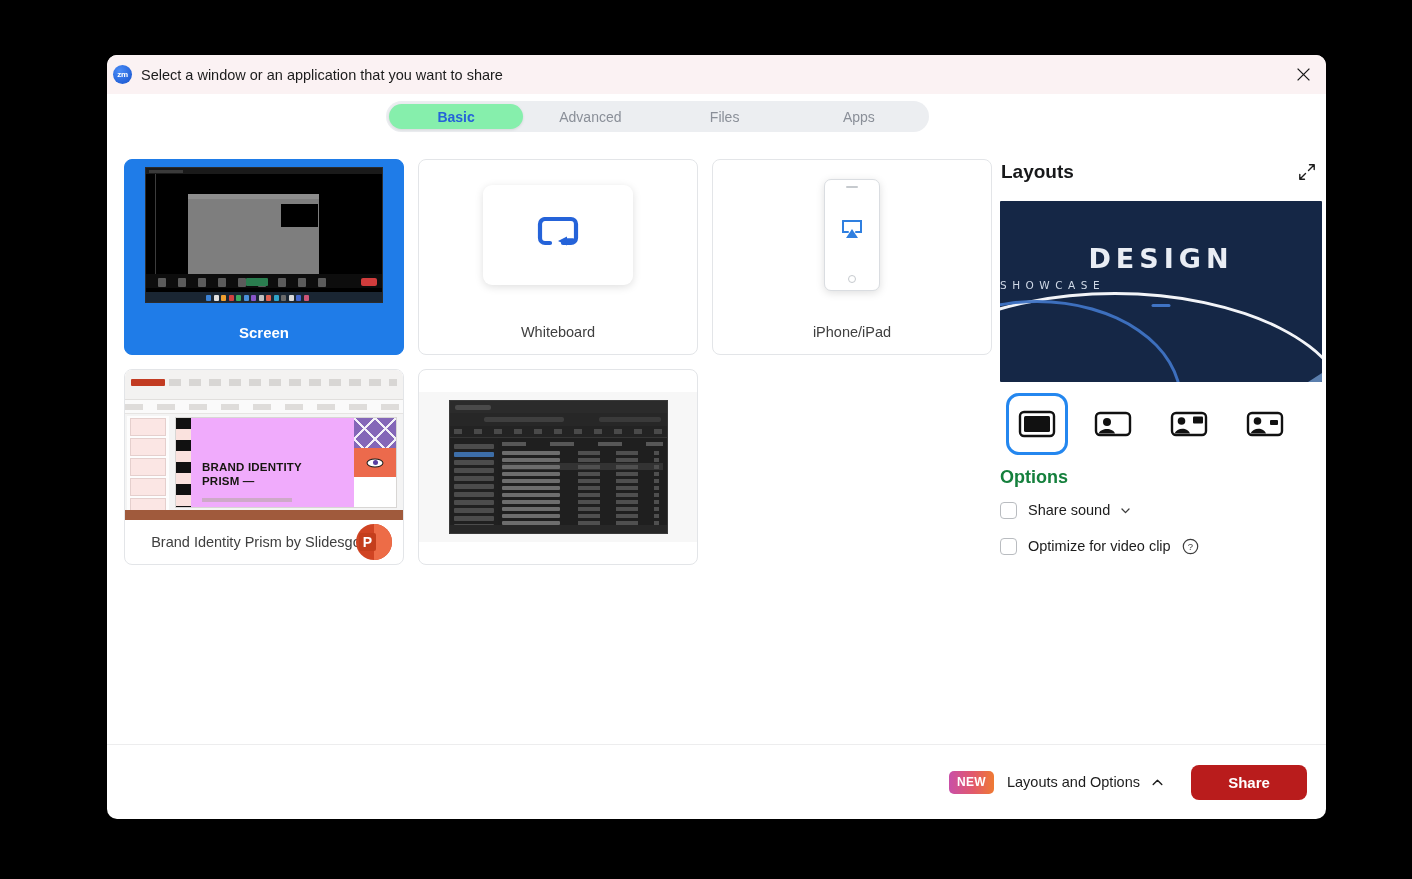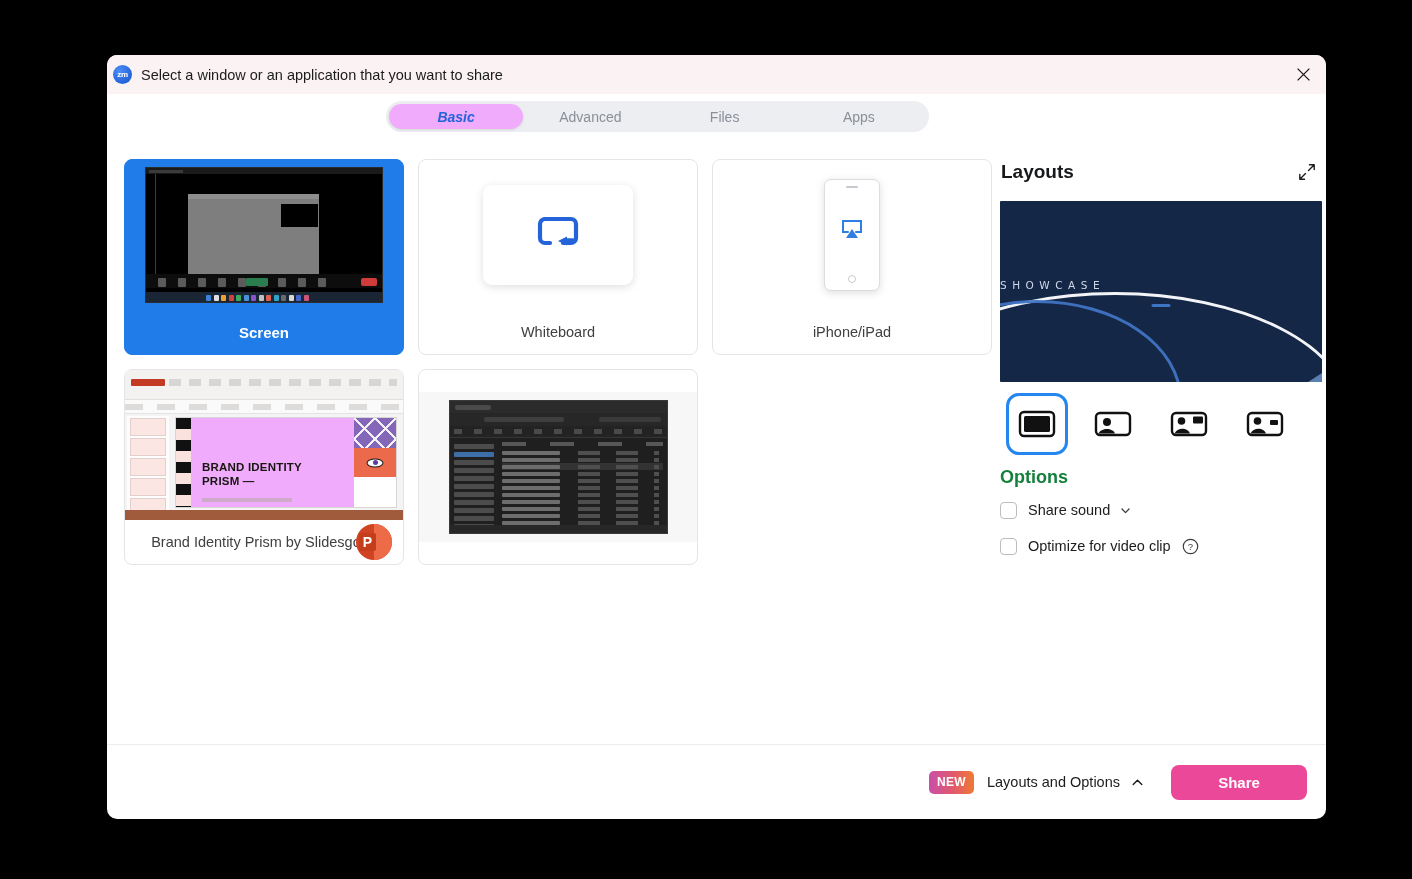--- a/index.html
+++ b/index.html
@@ -59,25 +59,24 @@
     padding: 3px;
   }
   .tab {
     flex: 1 1 0; height: 100%;
     display: flex; align-items: center; justify-content: center;
     font-size: 14px; color: #8a8f98;
     border-radius: 14px;
     cursor: pointer; user-select: none;
   }
   .tab.active {
-    background: #f0abfc;
+    background: #86efac;
     color: #2563d9;
     font-weight: bold;
     box-shadow: 0 1px 3px rgba(0,0,0,0.10);
-    font-style: italic;
   }
 
   
   #grid {
     position: absolute; left: 10px; top: 104px;
     width: 876px;
   }
   .grid-row { display: flex; gap: 14px; margin-bottom: 14px; padding-left: 7px; align-items: flex-end; }
 
   .card {
@@ -355,22 +354,22 @@
   }
   #layouts-options-btn {
     display: flex; align-items: center;
     margin-left: 13px;
     font-size: 14.5px; color: #1c1c1c;
     cursor: pointer; white-space: nowrap;
   }
   #layouts-options-btn .chev-up { margin-left: 10px; display:flex; align-items:center; }
   #share-btn {
     margin-left: 26px;
-    width: 136px; height: 35px;
-    background: #ec4899;
+    width: 116px; height: 35px;
+    background: #b91c1c;
     border-radius: 8px;
     color: #ffffff; font-size: 15px; font-weight: bold;
     display: flex; align-items: center; justify-content: center;
     cursor: pointer; border: none;
     font-family: "Liberation Sans", sans-serif;
   }
 </style>
 </head>
 <body>
 
@@ -582,20 +581,21 @@
         <svg width="20" height="20" viewBox="0 0 20 20" aria-hidden="true">
           <path d="M11.5 8.5 L17 3 M12.5 2.8 H17.2 V7.5" stroke="#1c1c1c" stroke-width="1.4" fill="none" stroke-linecap="round" stroke-linejoin="round"></path>
           <path d="M8.5 11.5 L3 17 M7.5 17.2 H2.8 V12.5" stroke="#1c1c1c" stroke-width="1.4" fill="none" stroke-linecap="round" stroke-linejoin="round"></path>
         </svg>
       </span>
     </div>
 
     <div id="layout-preview">
       <div class="lp-arc2"></div>
       <div class="lp-arc1"></div>
+      <div class="lp-title">DESIGN</div>
       <div class="lp-sub">SHOWCASE</div>
       <div class="lp-dash"></div>
       <div class="lp-corner"></div>
     </div>
 
     <div id="layout-options">
       <div class="layout-opt selected">
         <svg width="38" height="30" viewBox="0 0 38 30" aria-hidden="true">
           <rect x="2" y="3" width="34" height="24" rx="4" fill="none" stroke="#111" stroke-width="2.4"></rect>
           <rect x="6" y="7" width="26" height="16" rx="1.5" fill="#111"></rect>

